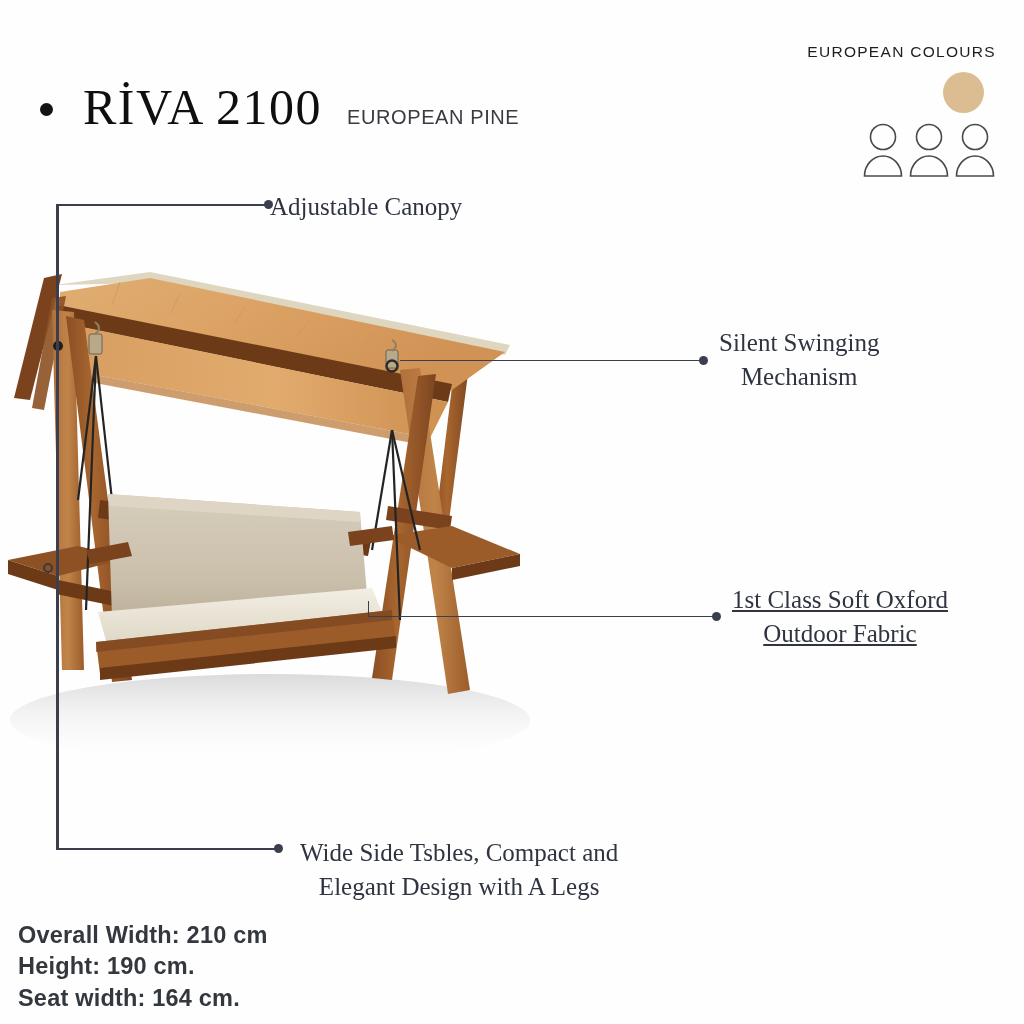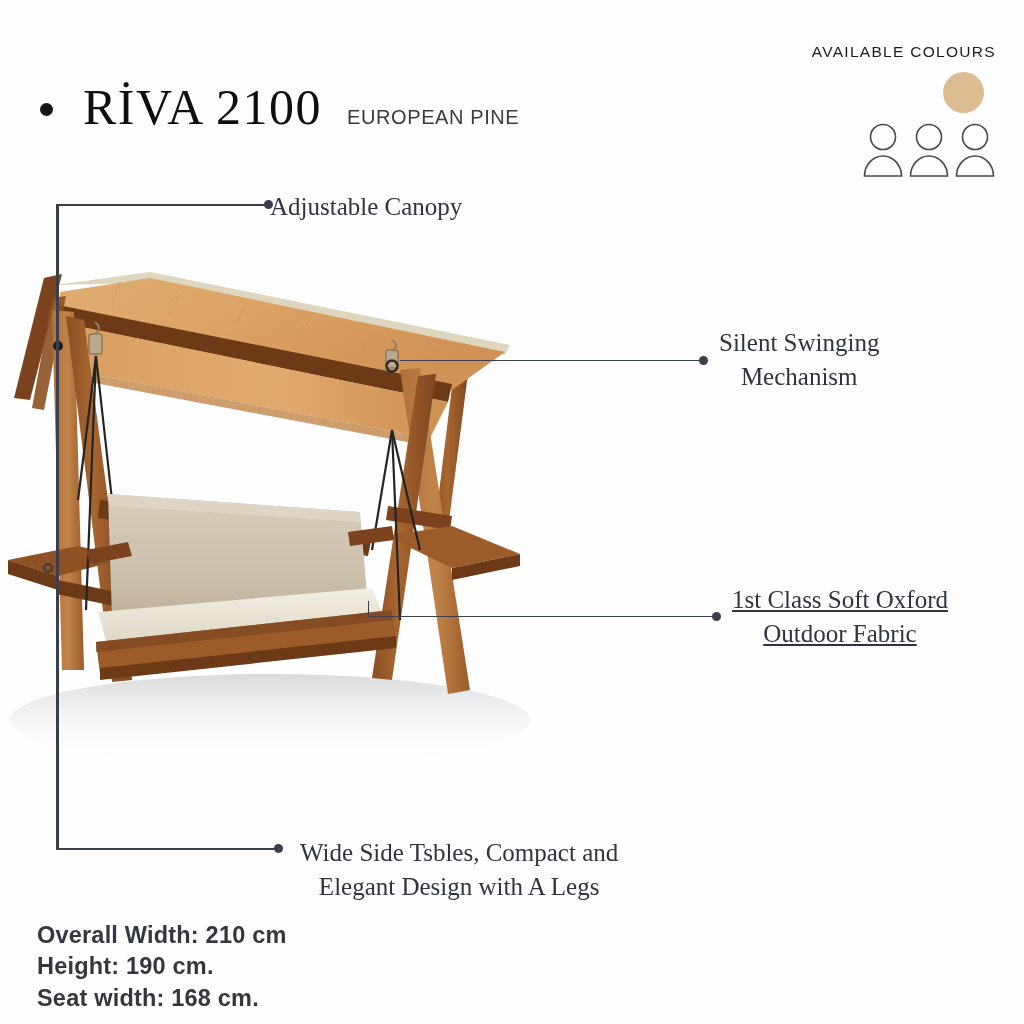--- a/index.html
+++ b/index.html
@@ -110,21 +110,21 @@
   #label-sidetables {
     left: 300px;
     top: 816px;
     text-align: center;
     margin-top: 20px;
   }
 
   
   #dimensions {
     position: absolute;
-    left: 37px;
+    left: 18px;
     top: 920px;
     font-size: 23.5px;
     font-weight: bold;
     color: #33383e;
     line-height: 1.33;
     letter-spacing: 0.2px;
   }
 
   
   #product {
@@ -141,21 +141,21 @@
 
 <div id="page">
 
   <div id="title-block">
     <span id="title-bullet"></span>
     <span id="model-name">RİVA 2100</span>
     <span id="material-name">EUROPEAN PINE</span>
   </div>
 
   <div id="colours-block">
-    <div id="colours-label">AVAILABLE COLOURS</div>
+    <div id="colours-label">EUROPEAN COLOURS</div>
 
     <div id="swatch-row">
       <span class="swatch" style="background:#dcbd91;"></span>
     </div>
 
     <div id="capacity-row">
       <svg class="person-icon" width="42" height="56" viewBox="0 0 42 56">
         <circle cx="21" cy="15" r="12.5" fill="none" stroke="#4a4a4a" stroke-width="1.6"></circle>
         <path d="M2.5 54 A18.5 20 0 0 1 39.5 54 Z" fill="none" stroke="#4a4a4a" stroke-width="1.6"></path>
       </svg>
@@ -301,16 +301,16 @@
   <div class="callout-label" id="label-mechanism">Silent Swinging
 Mechanism</div>
   <div class="callout-label" id="label-fabric">1st Class Soft Oxford
 Outdoor Fabric</div>
   <div class="callout-label" id="label-sidetables">Wide Side Tsbles, Compact and
 Elegant Design with A Legs</div>
 
   <div id="dimensions">
     <div>Overall Width:  210 cm</div>
     <div>Height: 190 cm.</div>
-    <div>Seat width: 168 cm.</div>
+    <div>Seat width: 164 cm.</div>
   </div>
 
 </div>
 
 </body></html>

